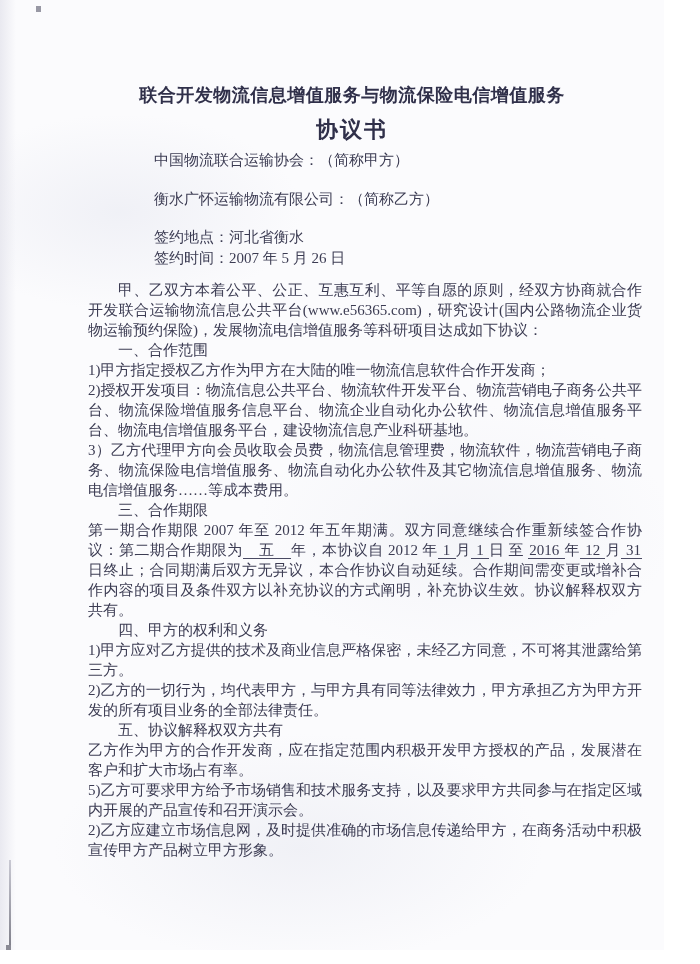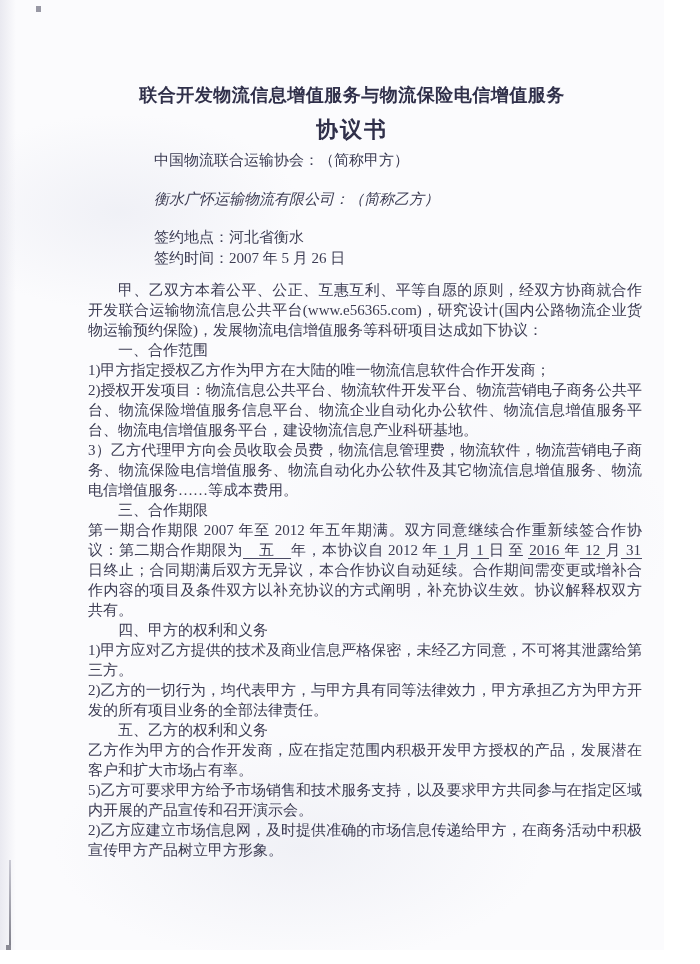--- a/index.html
+++ b/index.html
@@ -37,21 +37,21 @@
     font-weight:bold; color:#30304a; letter-spacing:0.5px;
   }
   h2.doc-subtitle {
     margin:0 0 11px 0; font-size:22px; line-height:22px;
     font-weight:bold; color:#30304a; letter-spacing:2px; text-align:center;
   }
 
   .party-block { margin-left:66px; }
   .party-block p { margin:0; font-size:15px; line-height:17px; }
   .party-a { margin-bottom:22px !important; }
-  .party-b { margin-bottom:21px !important;font-style:italic; }
+  .party-b { margin-bottom:21px !important; }
   .sign-place { margin-bottom:4px !important; }
   .sign-date { margin-bottom:13px !important; }
 
   .body-block p {
     margin:0; font-size:15px; line-height:20px;
     text-align:justify; text-justify:inter-ideograph;
     color:#3c3c53;
   }
   .indent2 { text-indent:2em; }
   .blank-fill {
@@ -101,21 +101,21 @@
         <p><span>第一期合作期限 2007 年至 2012 年五年期满。双方同意继续合作重新续签合作协议：第二期合作期限为</span><span class="blank-fill">　五　</span><span>年，本协议自 2012 年</span><span class="blank-fill"> 1 </span><span>月</span><span class="blank-fill"> 1 </span><span>日 至 </span><span class="blank-fill"> 2016 </span><span>年</span><span class="blank-fill"> 12 </span><span>月</span><span class="blank-fill"> 31 </span><span>日终止；合同期满后双方无异议，本合作协议自动延续。合作期间需变更或增补合作内容的项目及条件双方以补充协议的方式阐明，补充协议生效。协议解释权双方共有。</span></p>
       </section>
 
       <section>
         <p class="indent2">四、甲方的权利和义务</p>
         <p>1)甲方应对乙方提供的技术及商业信息严格保密，未经乙方同意，不可将其泄露给第三方。</p>
         <p>2)乙方的一切行为，均代表甲方，与甲方具有同等法律效力，甲方承担乙方为甲方开发的所有项目业务的全部法律责任。</p>
       </section>
 
       <section>
-        <p class="indent2">五、乙方的权利和义务</p>
+        <p class="indent2">五、协议解释权双方共有</p>
         <p>乙方作为甲方的合作开发商，应在指定范围内积极开发甲方授权的产品，发展潜在客户和扩大市场占有率。</p>
         <p>5)乙方可要求甲方给予市场销售和技术服务支持，以及要求甲方共同参与在指定区域内开展的产品宣传和召开演示会。</p>
         <p>2)乙方应建立市场信息网，及时提供准确的市场信息传递给甲方，在商务活动中积极宣传甲方产品树立甲方形象。</p>
       </section>
 
     </div>
   </div>
 </div>
 
 </body></html>

